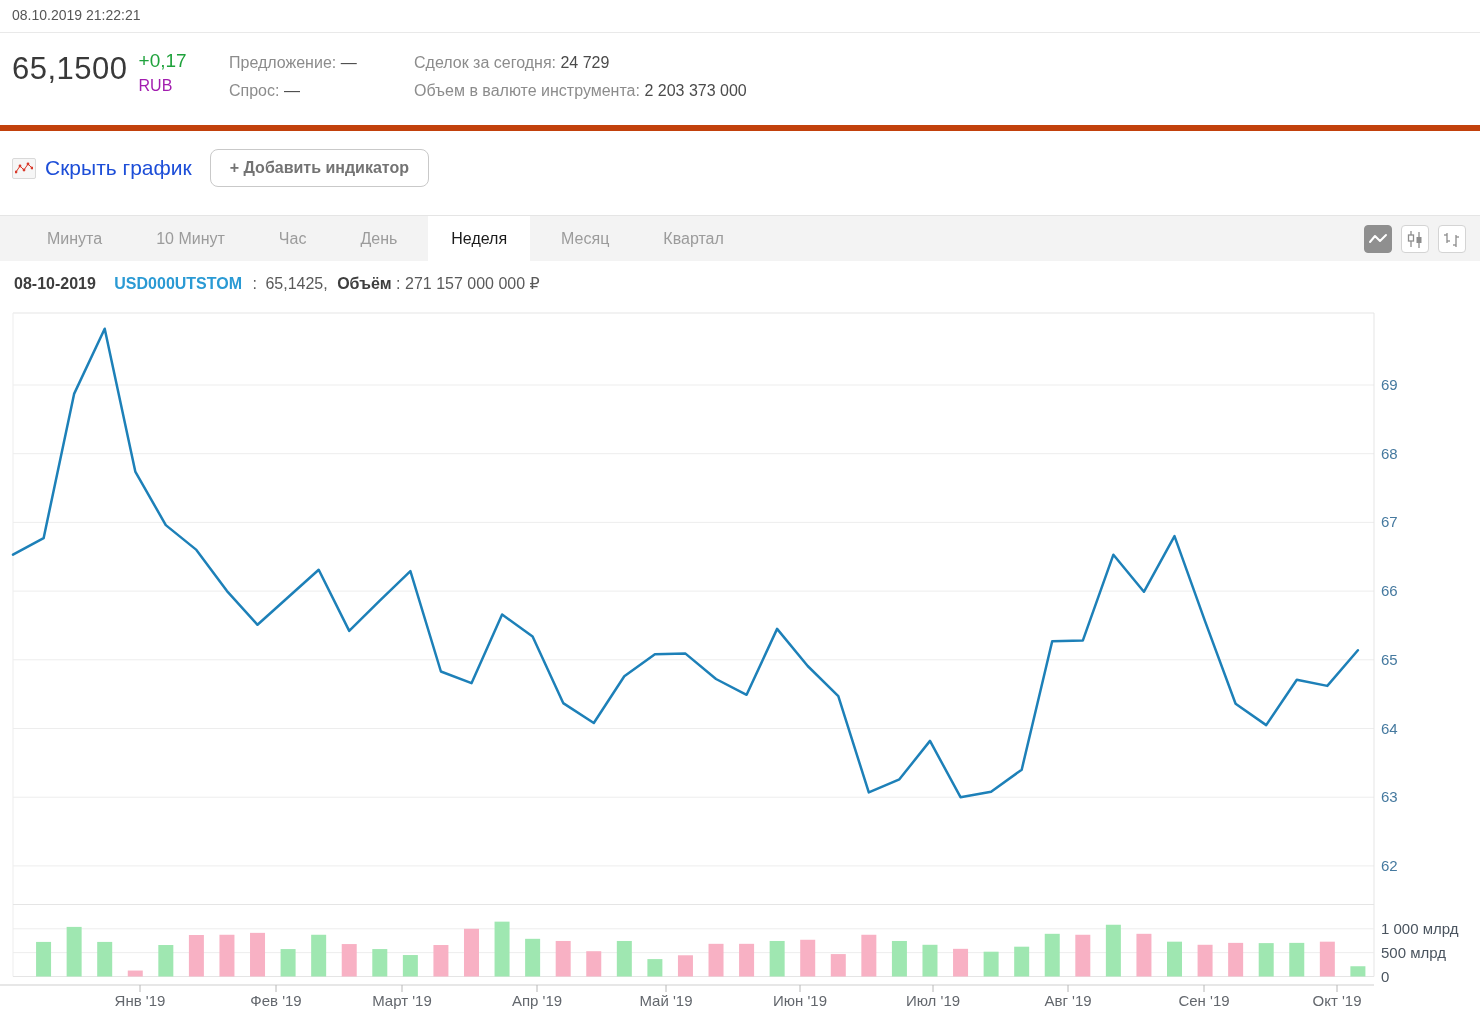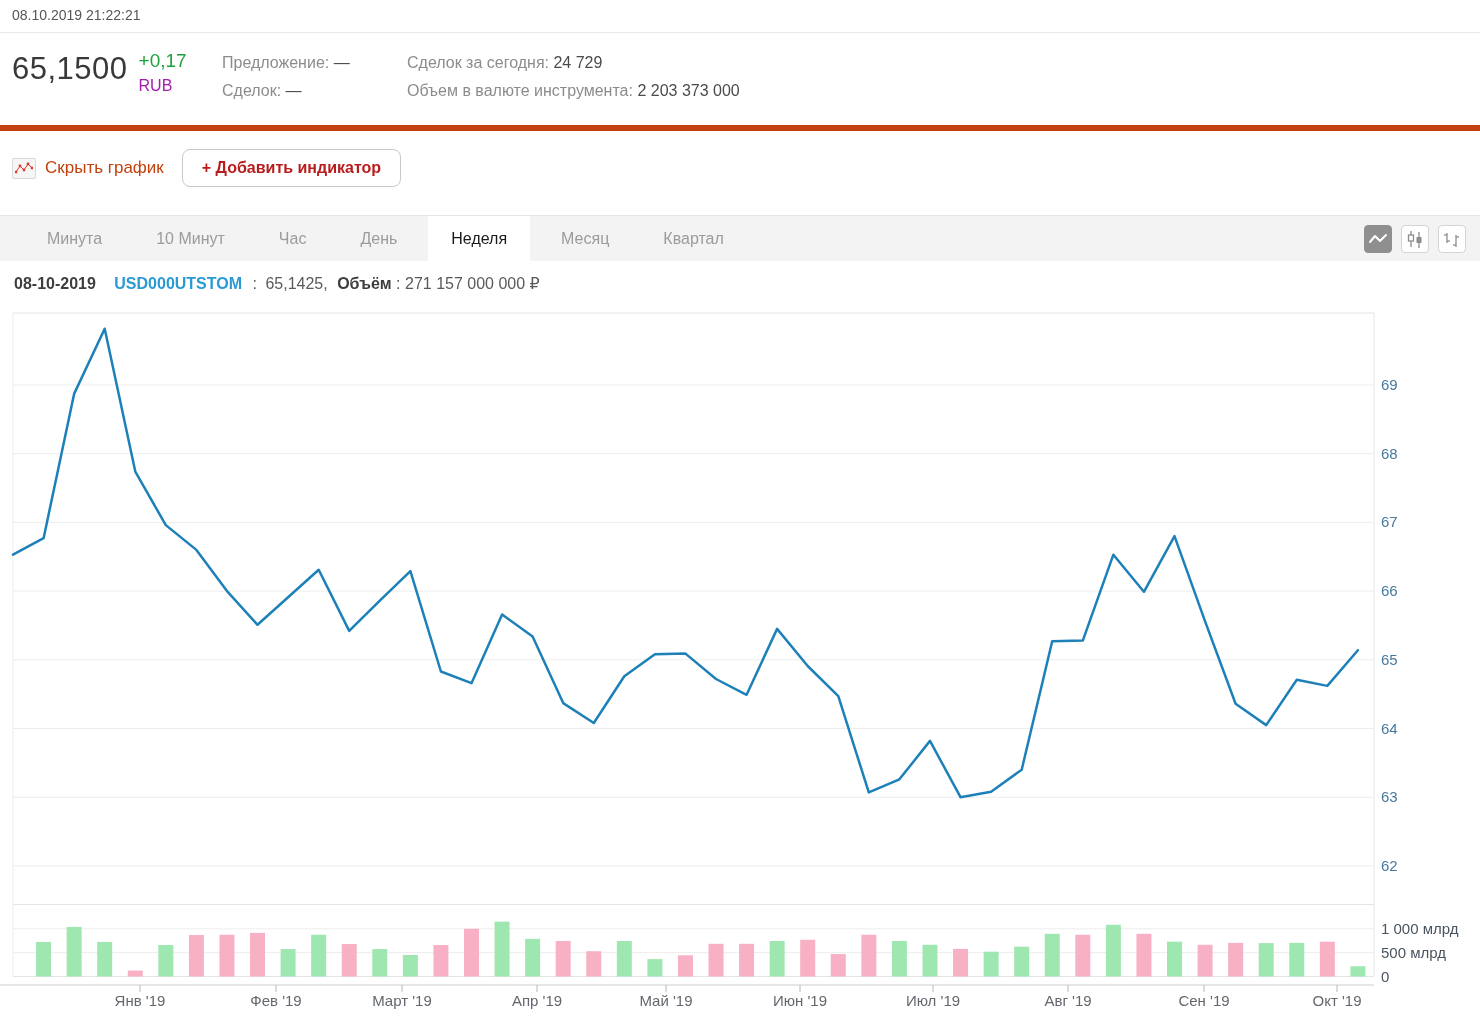--- a/index.html
+++ b/index.html
@@ -9,28 +9,28 @@
 
   .price-row { display:flex; align-items:flex-start; padding:16px 12px 20px; border-bottom:6px solid #c2410c; }
   .price-main { display:flex; align-items:flex-start; width:205px; }
   .big-price { font-size:31px; color:#393939; letter-spacing:0.5px; line-height:1; padding-top:4px; }
   .chg-col { margin-left:11px; }
   .chg { font-size:19px; line-height:1.1; padding-top:2px; }
   .cur { font-size:16px; color:#a21caf; margin-top:5px; }
   .field-col { font-size:16px; line-height:28px; }
   .field-col .lbl { color:#8c8c8c; }
   .field-col .val { color:#4b4b4b; }
-  .col-quote { width:185px; margin-left:5px; }
+  .col-quote { width:185px; margin-left:12px; }
   .col-range { width:195px; }
   .col-stats { }
 
   .controls-row { display:flex; align-items:center; padding:18px 12px 16px; }
   .mini-chart-icon { width:24px; height:21px; border:1px solid #d9d9d9; background:#f6f6f6; border-radius:2px; display:inline-flex; align-items:center; justify-content:center; }
-  .hide-chart-link { color:#c2410c; font-size:17px; margin-left:9px; cursor:pointer; text-decoration:none; }
-  .add-indicator-btn { margin-left:18px; border:1px solid #c9c9c9; border-radius:8px; background:#fff; padding:9px 19px; font-size:16px; font-weight:bold; color:#b91c1c; font-family:inherit; cursor:pointer; }
+  .hide-chart-link { color:#1d4ed8; font-size:21px; margin-left:9px; cursor:pointer; text-decoration:none; }
+  .add-indicator-btn { margin-left:18px; border:1px solid #c9c9c9; border-radius:8px; background:#fff; padding:9px 19px; font-size:16px; font-weight:bold; color:#737373; font-family:inherit; cursor:pointer; }
 
   .tabbar { margin-top:12px; background:#f3f3f3; border-top:1px solid #e5e5e5; height:46px; display:flex; align-items:stretch; padding-left:24px; position:relative;gap:8px; }
   .tab { font-size:16px; color:#9b9b9b; padding:0 23px; line-height:46px; cursor:pointer; white-space:nowrap; }
   .tab.active { background:#fff; color:#1b1b1b; }
   .charttype-group { position:absolute; right:14px; top:9px; display:flex; gap:9px; }
   .ct-btn { width:28px; height:28px; border-radius:4px; background:#fff; border:1px solid #d4d4d4; display:flex; align-items:center; justify-content:center; cursor:pointer; padding:0; }
   .ct-btn.active { background:#8f8f8f; border-color:#8f8f8f; }
 
   .info-row { padding:13px 14px 10px; font-size:16px; color:#5a5a5a; }
   .info-date { font-weight:bold; color:#3e3e3e; margin-right:14px; }
@@ -49,21 +49,21 @@
 <div class="price-row">
   <div class="price-main">
     <div class="big-price">65,1500</div>
     <div class="chg-col">
       <div class="chg" id="price-change" style="color: rgb(31, 162, 60);">+0,17</div>
       <div class="cur">RUB</div>
     </div>
   </div>
   <div class="field-col col-quote">
     <div><span class="lbl">Предложение:</span> <span class="val">—</span></div>
-    <div><span class="lbl">Сделок:</span> <span class="val">—</span></div>
+    <div><span class="lbl">Спрос:</span> <span class="val">—</span></div>
   </div>
   <div class="field-col col-stats">
     <div><span class="lbl">Сделок за сегодня:</span> <span class="val">24 729</span></div>
     <div><span class="lbl">Объем в валюте инструмента:</span> <span class="val">2 203 373 000</span></div>
   </div>
 </div>
 
 <div class="controls-row">
   <span class="mini-chart-icon">
     <svg width="18" height="13" viewBox="0 0 18 13">

